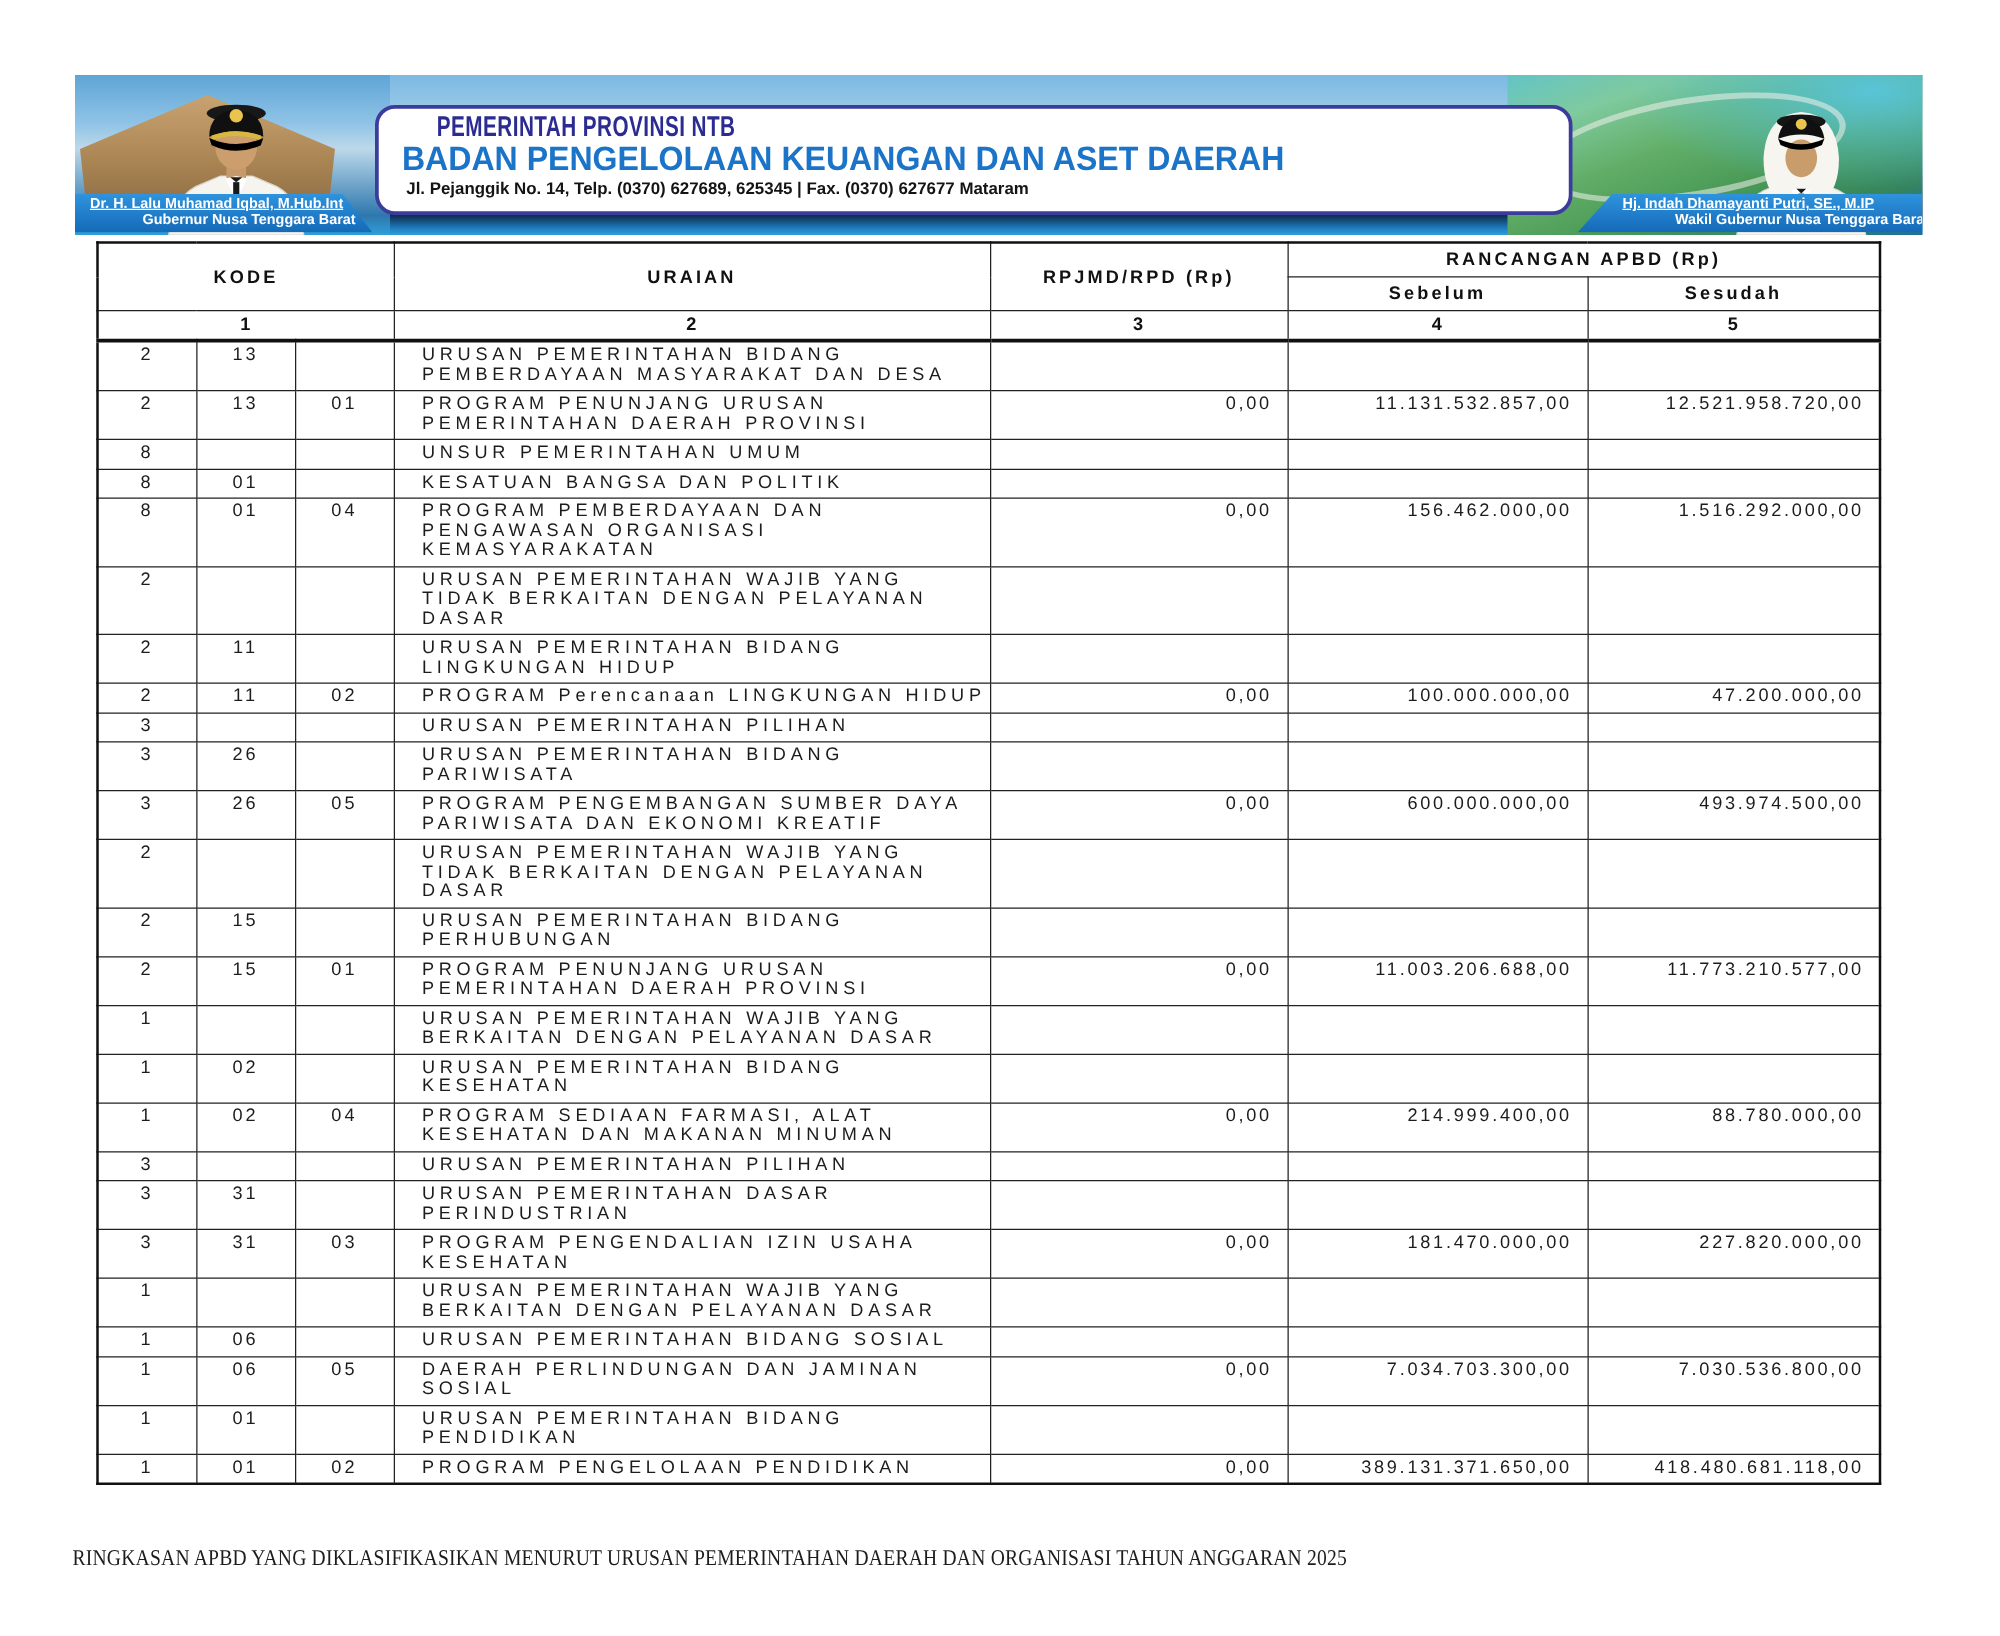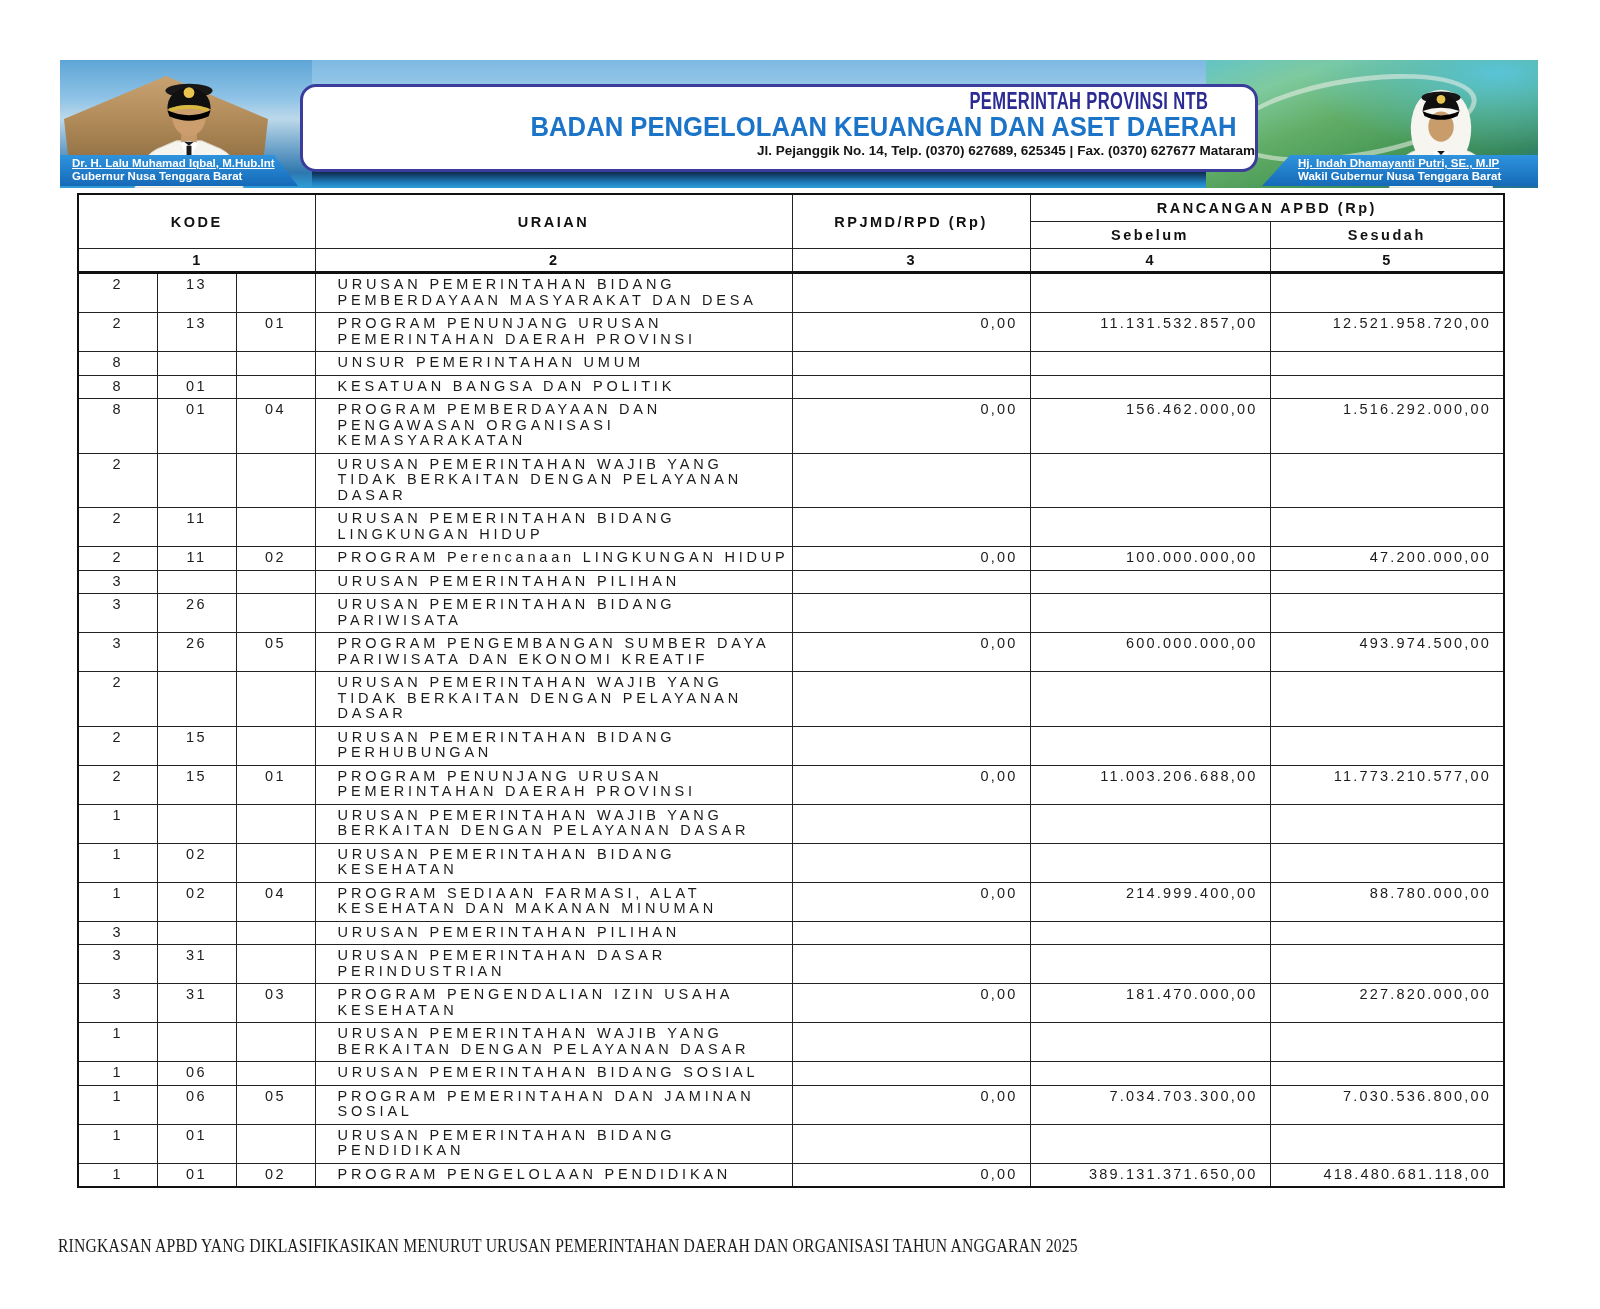--- a/index.html
+++ b/index.html
@@ -19,36 +19,36 @@
                        linear-gradient(160deg,#63c4c6 0%,#7fca9e 20%,#62ae68 42%,#4a9a57 62%,#35855e 82%,#1f6f9e 100%); }
   .track { position:absolute; right:60px; top:18px; width:240px; height:70px; border-radius:50%;
            border:5px solid rgba(240,240,235,.55); transform:rotate(-9deg); }
 
   .person { position:absolute; bottom:0; z-index:2; }
   .person-left  { left:50px;  width:158px; height:118px; }
   .person-right { right:22px; width:150px; height:112px; }
 
   .org-box { position:absolute; left:240px; top:24px; width:958px; height:88px; z-index:3;
              background:#ffffff; border:3px solid #3c3c9c; border-radius:16px;
-             box-sizing:border-box; text-align:right; padding-top:3px; }
+             box-sizing:border-box; text-align:left; padding-top:3px; }
   .org1 { height:23px; }
   .org1 span { display:inline-block; transform:scaleX(.72); transform-origin:50% 50%;
                font-weight:800; font-size:23px; line-height:23px; color:#2b2b92; letter-spacing:.5px; white-space:nowrap; }
   .org2 { height:30px; }
   .org2 span { display:inline-block; transform:scaleX(.95); transform-origin:50% 50%;
                font-weight:700; font-size:27px; line-height:29px; color:#1b74c8; white-space:nowrap; }
   .org-addr, .org-web { font-weight:700; font-size:13.5px; line-height:15px; color:#141414;padding-left:22px; }
 
   .caption { position:absolute; bottom:2px; z-index:6; box-sizing:border-box;
              background:linear-gradient(180deg,#2f93dd 0%,#156ab8 100%);
              color:#fff; font-weight:700; font-size:11.5px; line-height:13px; padding:2px 10px 3px 12px; }
   .caption-left  { left:0; width:238px; clip-path:polygon(0 0, calc(100% - 24px) 0, 100% 100%, 0 100%); }
   .caption-right { right:0; width:276px; clip-path:polygon(28px 0, 100% 0, 100% 100%, 0 100%); padding-left:36px; }
   .cap-name  { text-decoration:underline; white-space:nowrap; }
-  .cap-title { white-space:nowrap; }
+  .cap-title { white-space:nowrap;margin-left:42px; }
 
   
   .apbd-table { position:absolute; left:77px; top:193px; width:1426px;
                 border-collapse:collapse; table-layout:fixed;
                 border:2.5px solid #111; }
   .apbd-table th, .apbd-table td { border:1.5px solid #222; box-sizing:border-box; }
   .apbd-table th { font-size:14.5px; font-weight:700; letter-spacing:2.5px; color:#111;
                    padding:5px 2px; text-align:center; }
   .colnum-row th { border-bottom:3px solid #111; padding:3px 2px; letter-spacing:1px; }
   .apbd-table td { font-size:14.5px; letter-spacing:3.8px; line-height:15.5px; color:#1c1c1c;
@@ -348,21 +348,21 @@
           <td class="kode"></td>
           <td class="uraian">URUSAN PEMERINTAHAN BIDANG SOSIAL</td>
           <td class="num"></td>
           <td class="num"></td>
           <td class="num"></td>
         </tr>
         <tr>
           <td class="kode">1</td>
           <td class="kode">06</td>
           <td class="kode">05</td>
-          <td class="uraian">PROGRAM PEMERINTAHAN DAN JAMINAN SOSIAL</td>
+          <td class="uraian">DAERAH PERLINDUNGAN DAN JAMINAN SOSIAL</td>
           <td class="num">0,00</td>
           <td class="num">7.034.703.300,00</td>
           <td class="num">7.030.536.800,00</td>
         </tr>
         <tr>
           <td class="kode">1</td>
           <td class="kode">01</td>
           <td class="kode"></td>
           <td class="uraian">URUSAN PEMERINTAHAN BIDANG PENDIDIKAN</td>
           <td class="num"></td>

